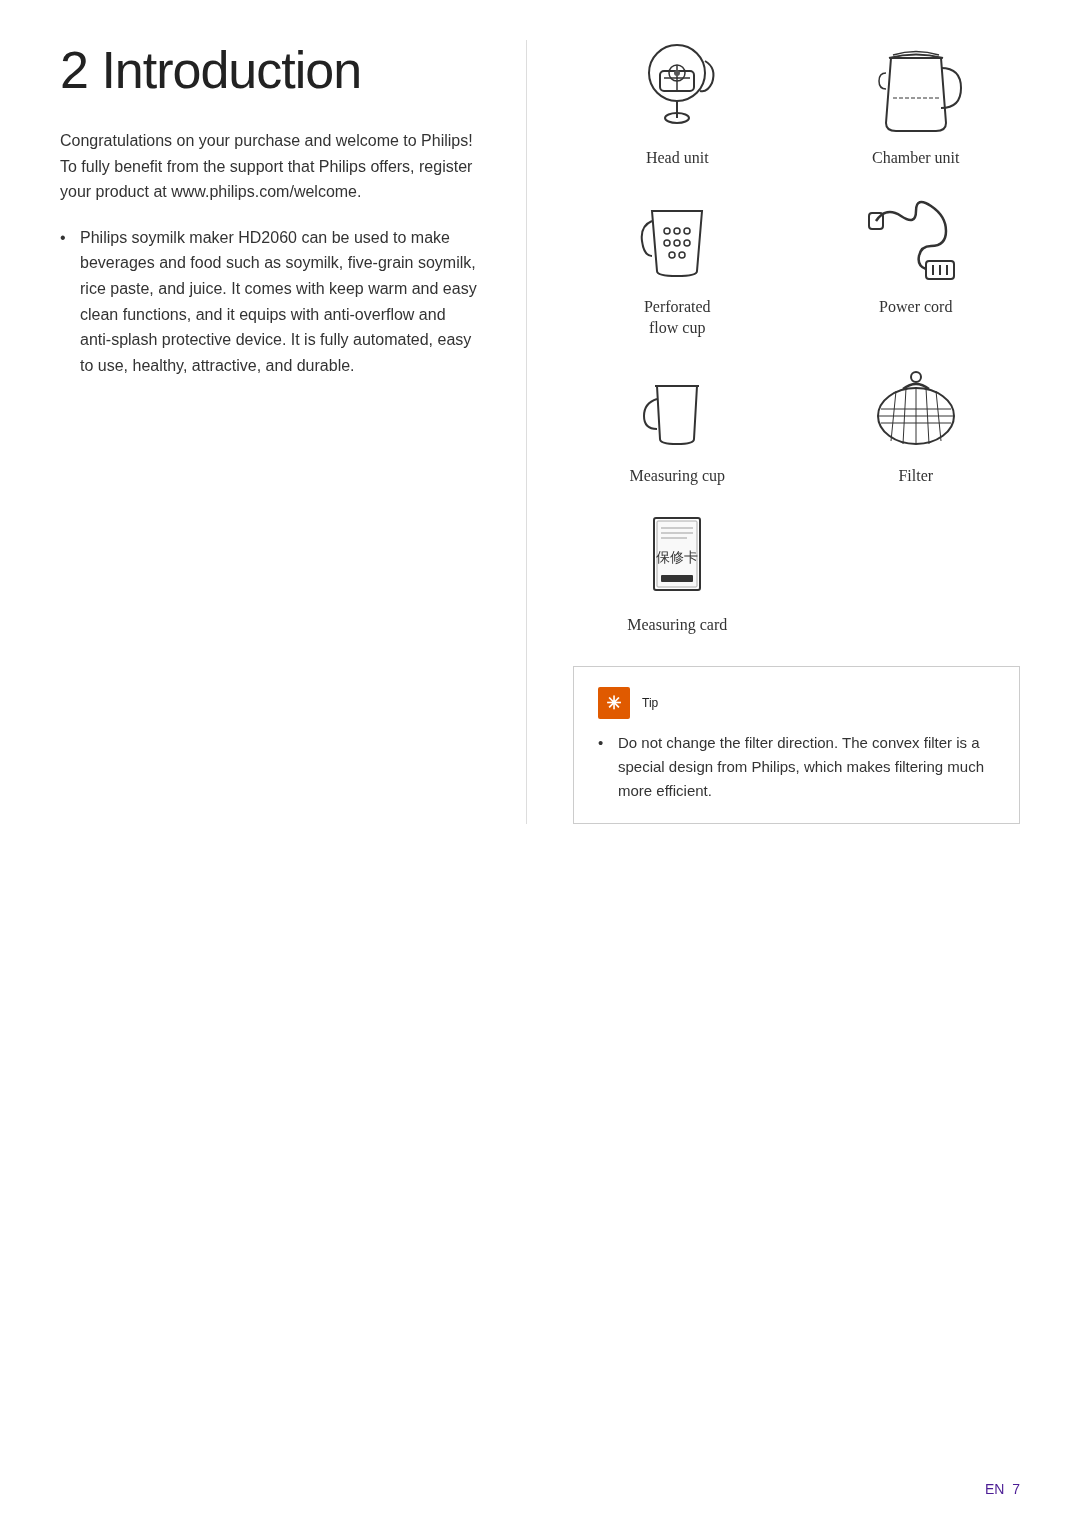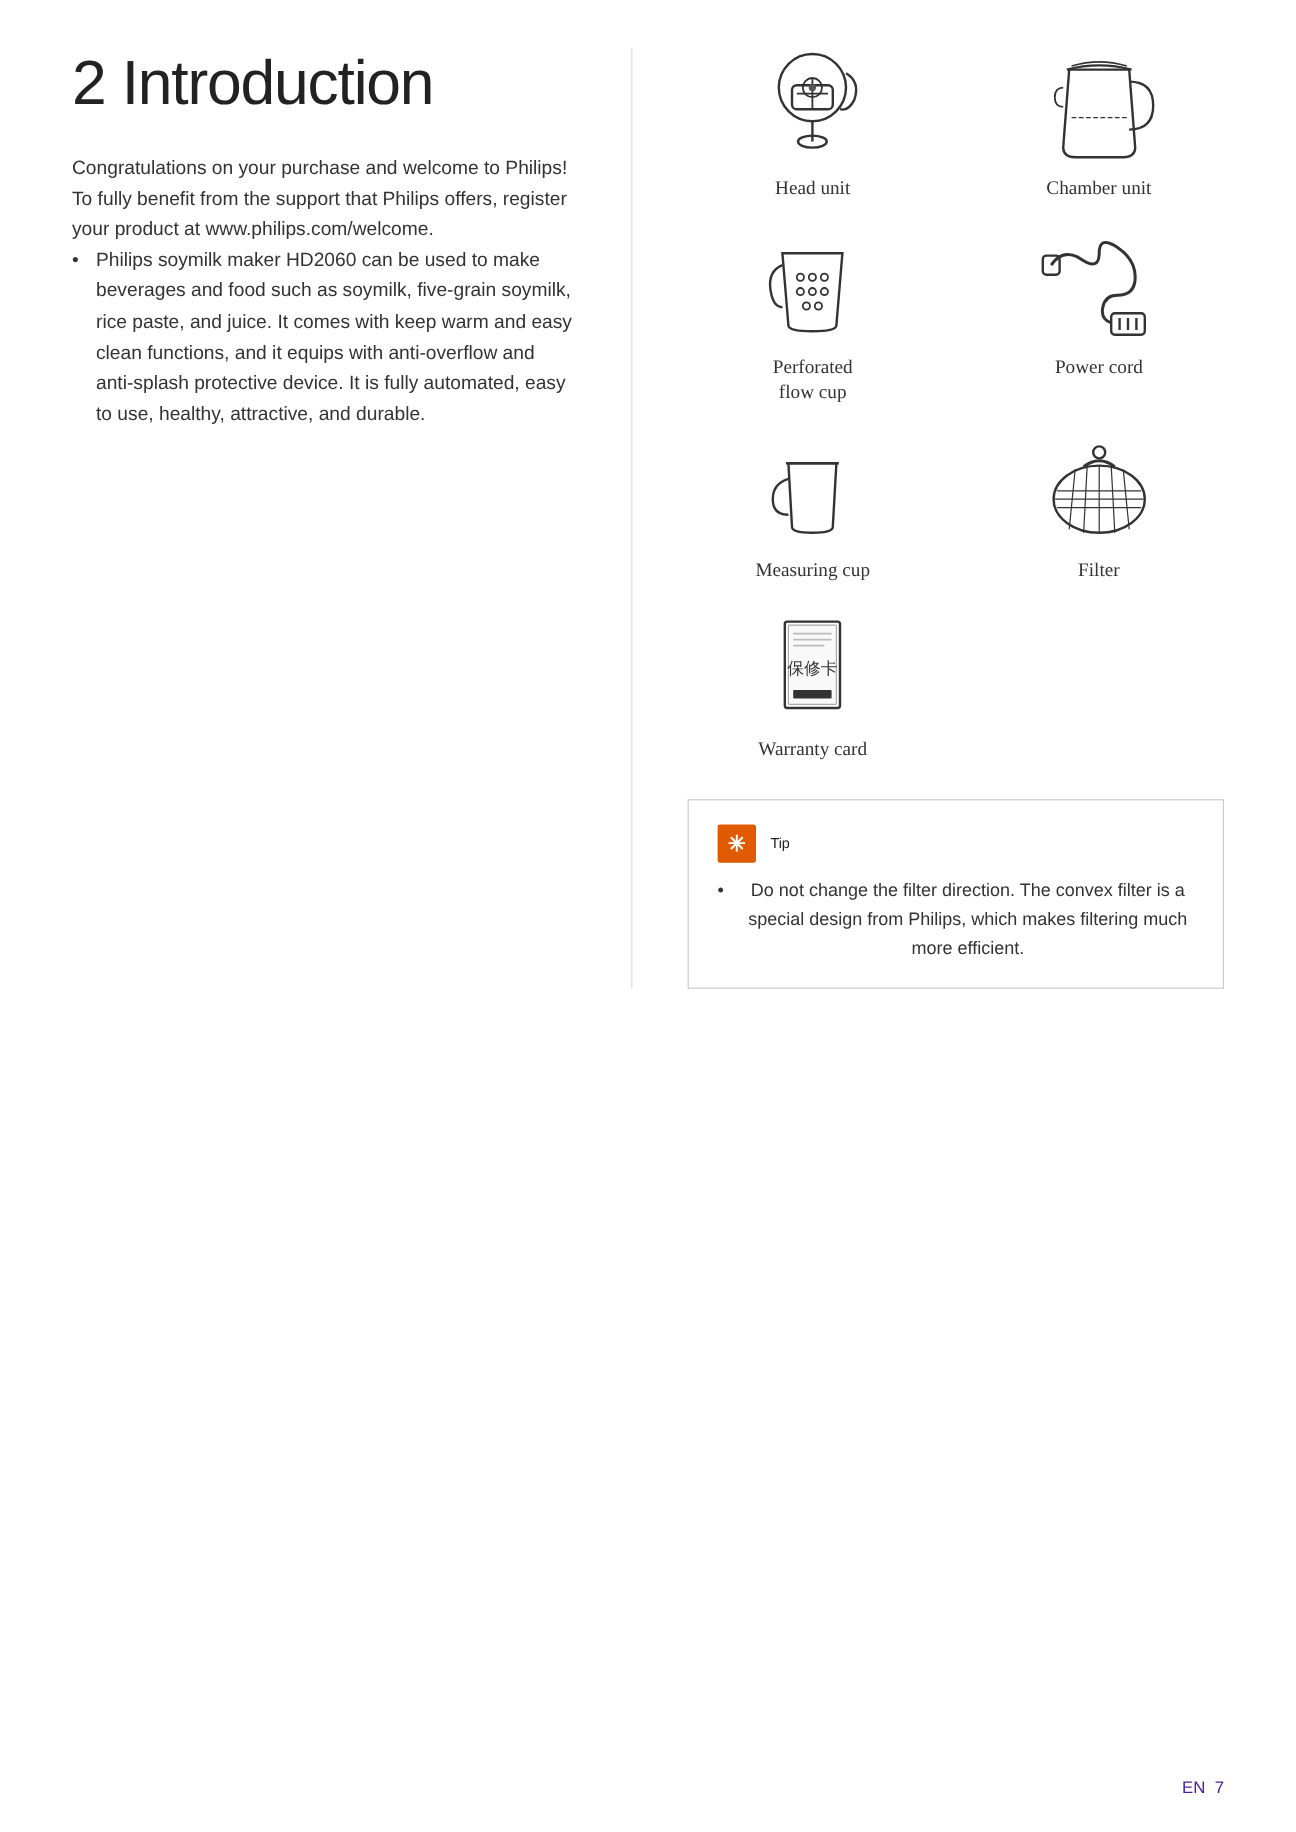--- a/index.html
+++ b/index.html
@@ -25,20 +25,21 @@
     }
     h1.section-title {
       font-size: 52px;
       font-weight: 300;
       margin-bottom: 28px;
       letter-spacing: -1px;
     }
     .intro-text {
       font-size: 16px;
       line-height: 1.6;
+      margin-bottom: 20px;
       color: #333;
     }
     .bullet-list {
       list-style: none;
       padding-left: 0;
     }
     .bullet-list li {
       font-size: 16px;
       line-height: 1.6;
       color: #333;
@@ -107,21 +108,20 @@
     .tip-title {
       font-size: 12px;
       font-weight: 400;
     }
     .tip-text {
       font-size: 15px;
       line-height: 1.6;
       color: #333;
       padding-left: 20px;
       position: relative;
-      text-align: center;
     }
     .tip-text::before {
       content: "•";
       position: absolute;
       left: 0;
     }
     svg text {
       font-family: Arial, sans-serif;
     }
     
@@ -276,21 +276,21 @@
 
             <line x1="39" y1="18" x2="71" y2="18" stroke="#bbb" stroke-width="1.5"></line>
             <line x1="39" y1="23" x2="71" y2="23" stroke="#bbb" stroke-width="1.5"></line>
             <line x1="39" y1="28" x2="65" y2="28" stroke="#bbb" stroke-width="1.5"></line>
 
             <text x="55" y="52" text-anchor="middle" font-size="14" fill="#333" font-family="sans-serif">保修卡</text>
 
             <rect x="39" y="65" width="32" height="7" rx="1" fill="#333"></rect>
           </svg>
         </div>
-        <span class="item-label">Warranty card</span>
+        <span class="item-label">Measuring card</span>
       </div>
 
     </div>
 
     <div class="tip-box">
       <div class="tip-header">
         <div class="tip-icon">✳</div>
         <span class="tip-title">Tip</span>
       </div>
       <p class="tip-text">Do not change the filter direction. The convex filter is a special design from Philips, which makes filtering much more efficient.</p>

